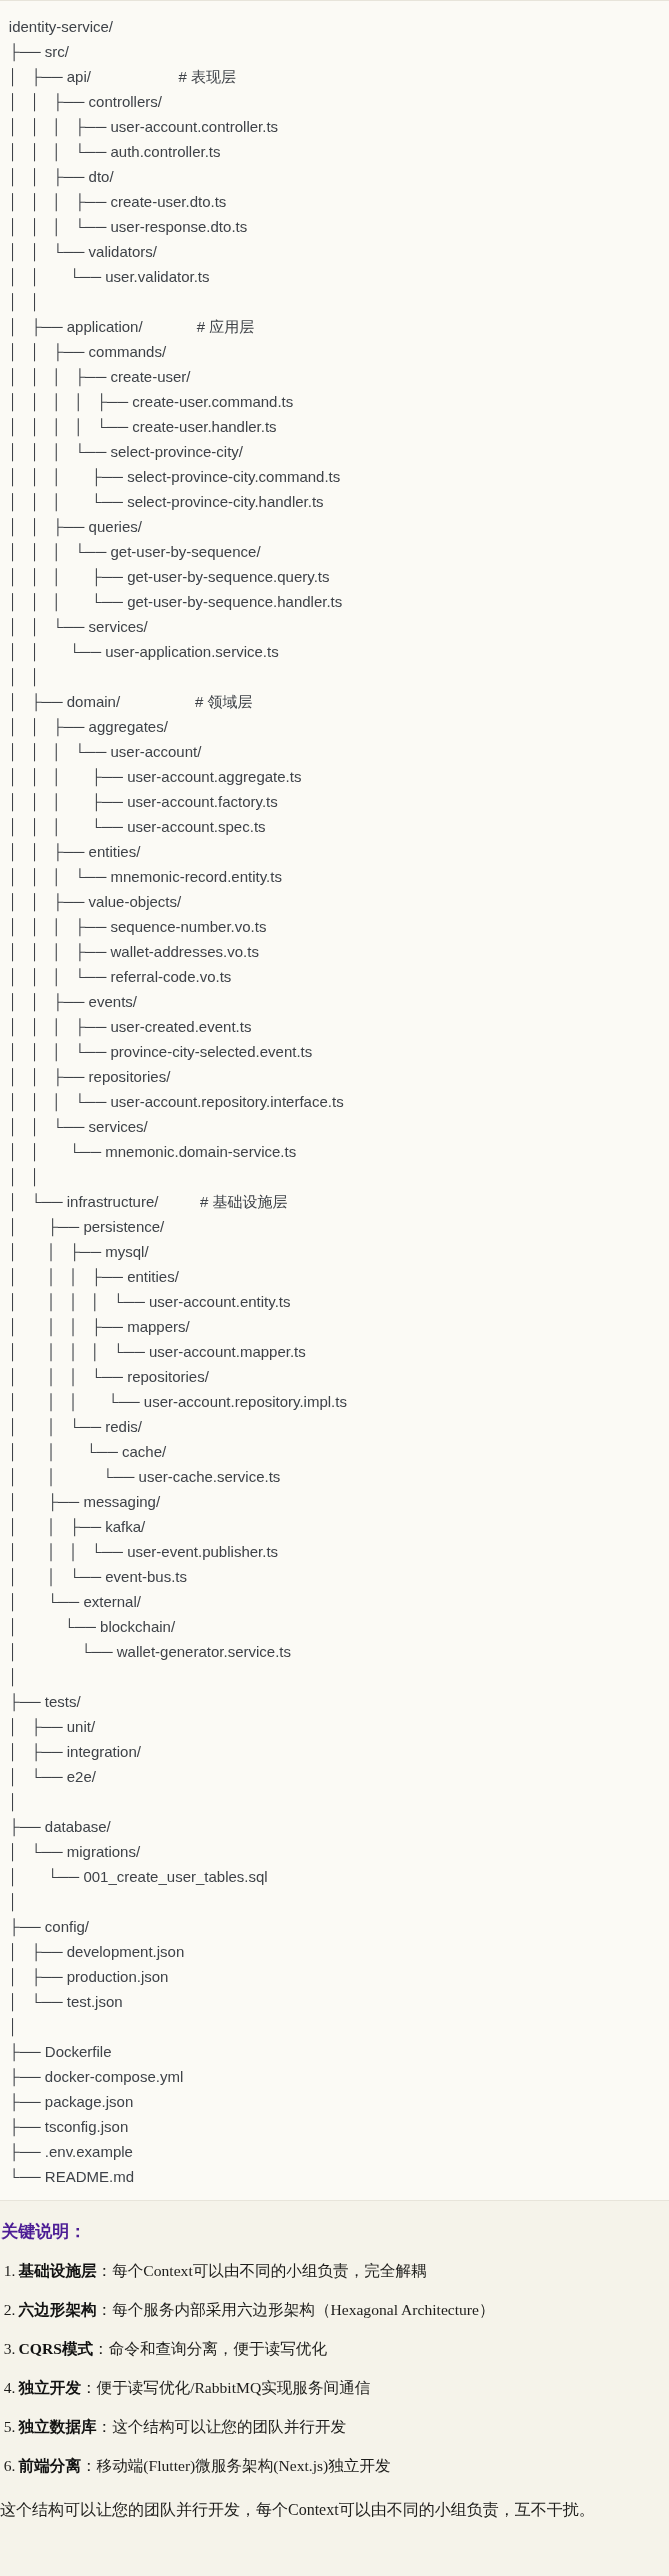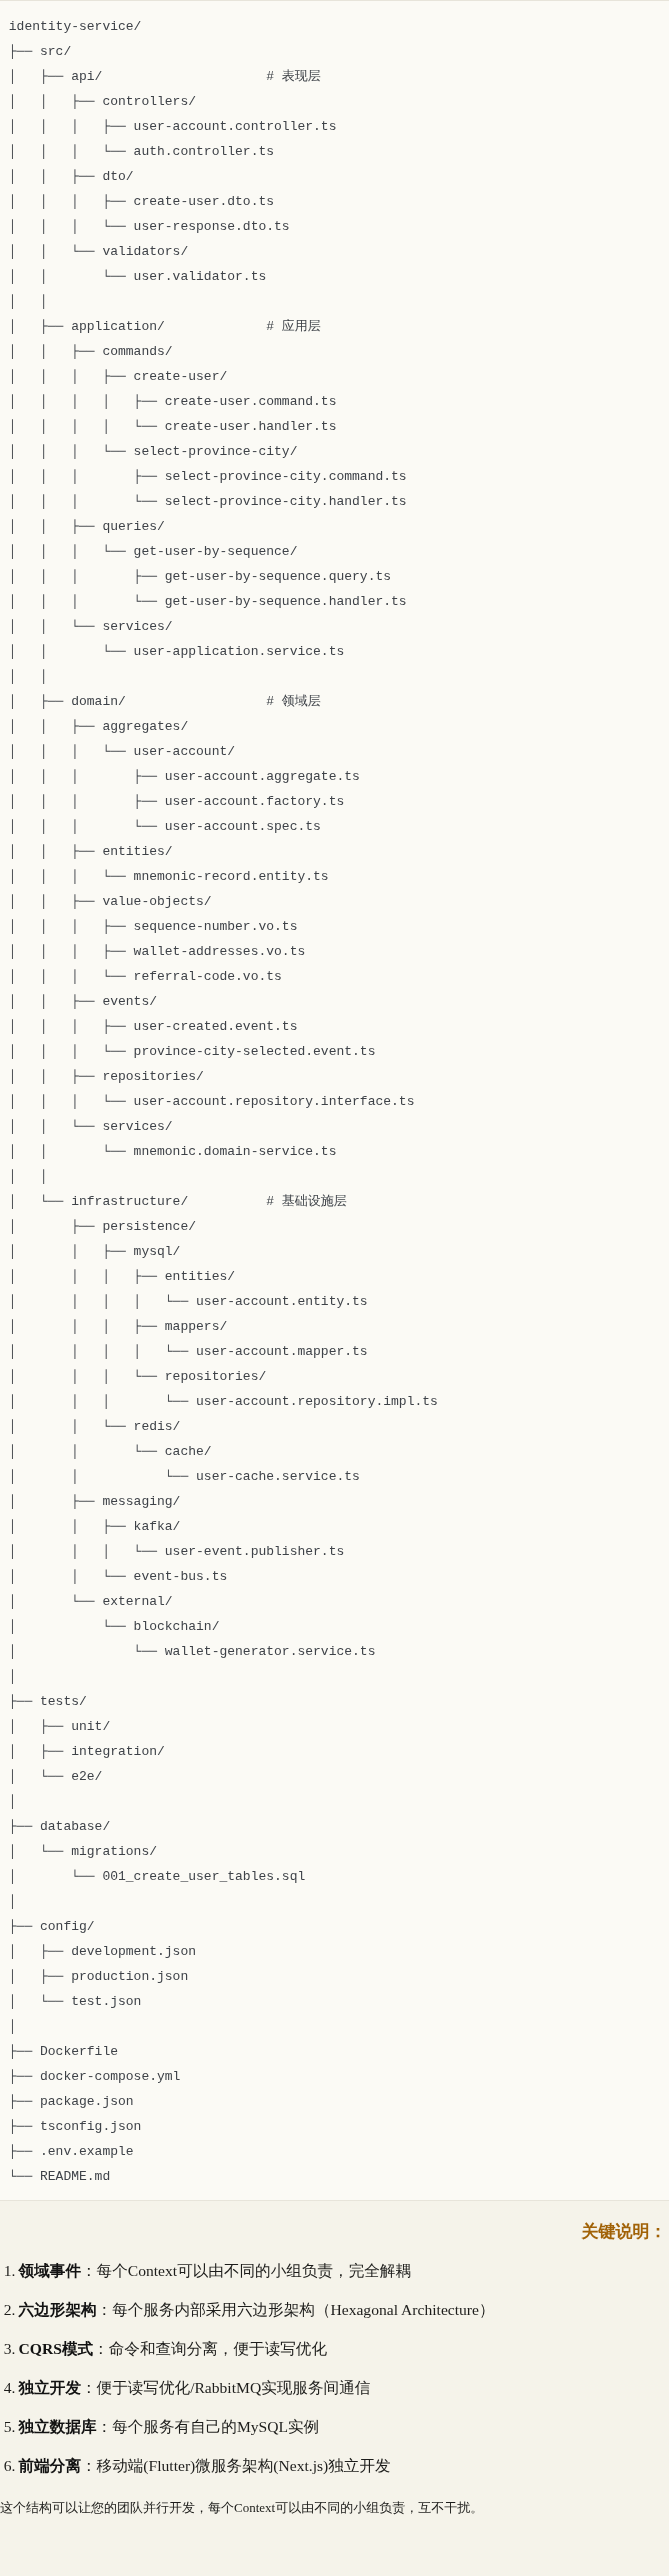--- a/index.html
+++ b/index.html
@@ -23,54 +23,53 @@
     letter-spacing: 0.3px;
   }
   .file-tree {
     box-sizing: border-box;
     width: 669px;
     margin: 0;
     background: #fbfaf5;
     border-top: 0.6px solid #e7e4da;
     border-bottom: 0.6px solid #e7e4da;
     padding: 12.5px 5px 11.3px 8.8px;
-    font-family: Liberation Mono, monospace;
-    font-size: 13px;
+    font-family: Liberation Sans, sans-serif;
+    font-size: 15px;
     line-height: 25px;
     color: #3e4248;
     white-space: pre;
     overflow: hidden;
   }
   .notes-heading {
     font-size: 17px;
     font-weight: 700;
-    color: #a16207;
+    color: #4c1d95;
     margin: 19px 2.5px 16.3px 1.3px;
-    text-align: right;
   }
   .notes-list {
     list-style: none;
     margin: 0;
     padding: 0 1.3px 0 3.8px;
   }
   .note-item {
     font-size: 15.6px;
     line-height: 1.5;
     margin-bottom: 15.6px;
     color: #1d1d1b;
   }
   .note-item .num {
     margin-right: 3.1px;
   }
   .note-item strong {
     font-weight: 700;
     color: #121212;
   }
   .notes-footer {
-    font-size: 13px;
+    font-size: 16px;
     line-height: 1.5;
     margin: 20.6px 1.3px 0 0;
     color: #1d1d1b;
   }
 </style>
 </head>
 <body>
 
 <main>
 
@@ -159,24 +158,24 @@
 ├── Dockerfile
 ├── docker-compose.yml
 ├── package.json
 ├── tsconfig.json
 ├── .env.example
 └── README.md</pre>
 
   <h2 class="notes-heading">关键说明：</h2>
 
   <ol class="notes-list">
-      <li class="note-item"><span class="num">1.</span><strong>领域事件</strong><span class="desc">：每个Context可以由不同的小组负责，完全解耦</span></li>
+      <li class="note-item"><span class="num">1.</span><strong>基础设施层</strong><span class="desc">：每个Context可以由不同的小组负责，完全解耦</span></li>
       <li class="note-item"><span class="num">2.</span><strong>六边形架构</strong><span class="desc">：每个服务内部采用六边形架构（Hexagonal Architecture）</span></li>
       <li class="note-item"><span class="num">3.</span><strong>CQRS模式</strong><span class="desc">：命令和查询分离，便于读写优化</span></li>
       <li class="note-item"><span class="num">4.</span><strong>独立开发</strong><span class="desc">：便于读写优化/RabbitMQ实现服务间通信</span></li>
-      <li class="note-item"><span class="num">5.</span><strong>独立数据库</strong><span class="desc">：每个服务有自己的MySQL实例</span></li>
+      <li class="note-item"><span class="num">5.</span><strong>独立数据库</strong><span class="desc">：这个结构可以让您的团队并行开发</span></li>
       <li class="note-item"><span class="num">6.</span><strong>前端分离</strong><span class="desc">：移动端(Flutter)微服务架构(Next.js)独立开发</span></li>
     </ol>
 
   <p class="notes-footer">这个结构可以让您的团队并行开发，每个Context可以由不同的小组负责，互不干扰。</p>
 
 </main>
 
 
 </body></html>

